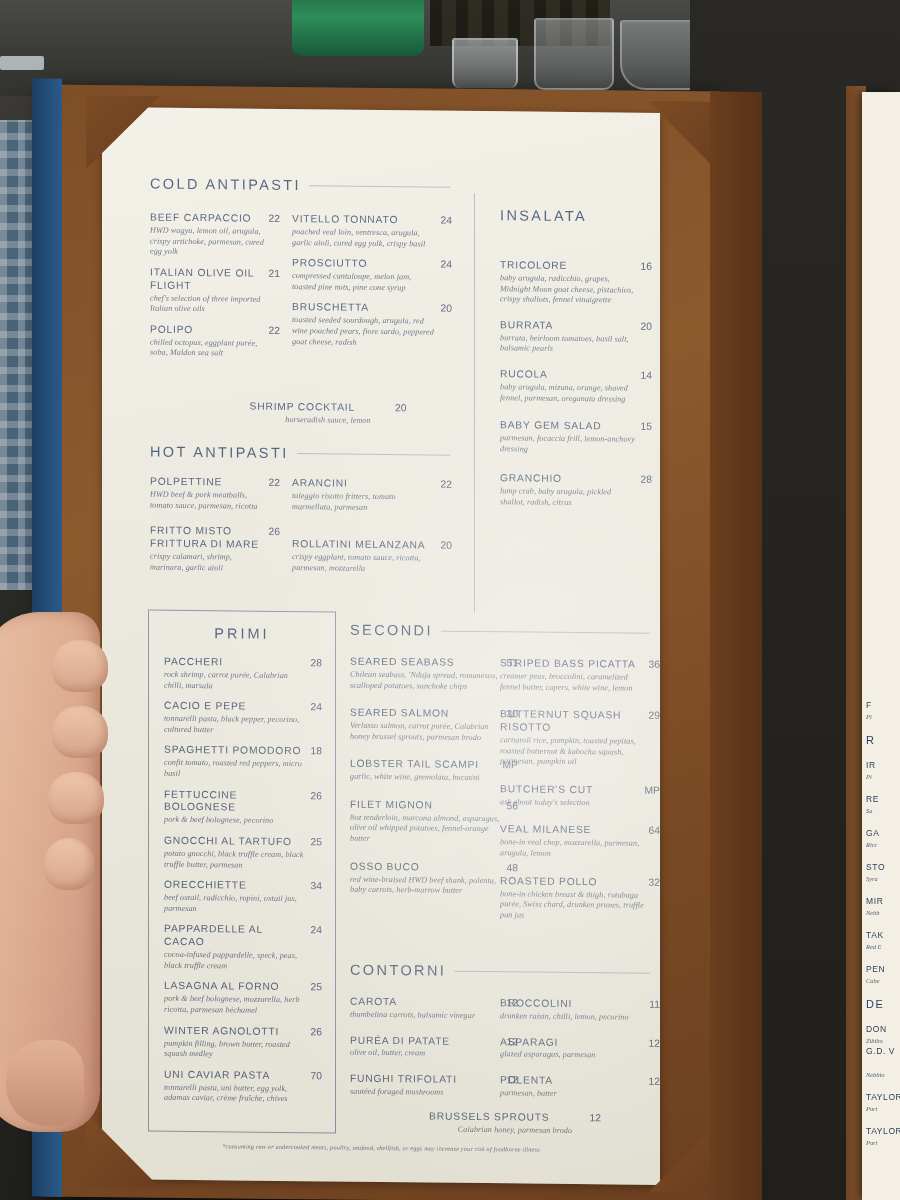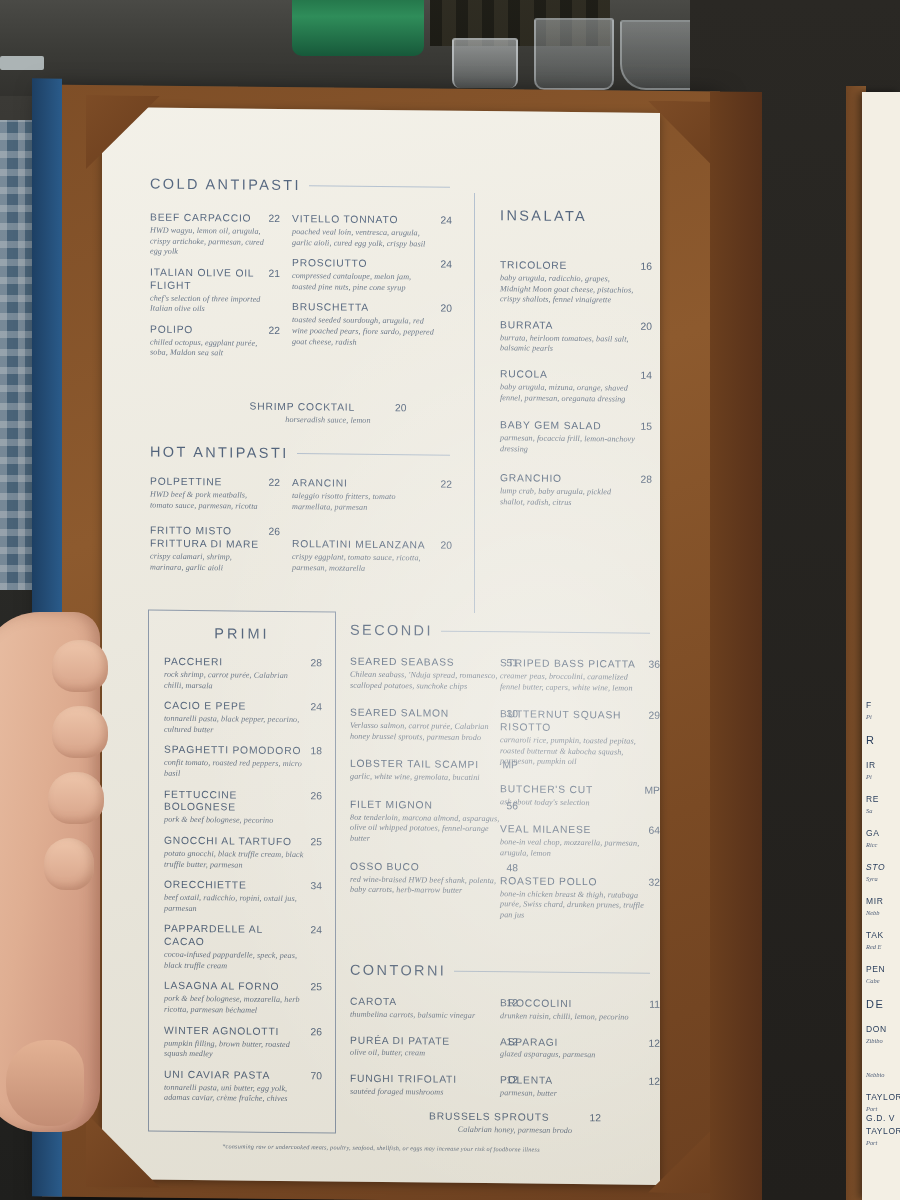--- a/index.html
+++ b/index.html
@@ -617,30 +617,30 @@
 <div id="edge-text">
     <div class="edge-line edge-n" style="top: 700px;">F</div>
     <div class="edge-line edge-d" style="top: 713px;">Pi</div>
     <div class="edge-line edge-h" style="top: 734px;">R</div>
     <div class="edge-line edge-n" style="top: 760px;">IR</div>
     <div class="edge-line edge-d" style="top: 773px;">Pi</div>
     <div class="edge-line edge-n" style="top: 794px;">RE</div>
     <div class="edge-line edge-d" style="top: 807px;">Sa</div>
     <div class="edge-line edge-n" style="top: 828px;">GA</div>
     <div class="edge-line edge-d" style="top: 841px;">Ricc</div>
-    <div class="edge-line edge-n" style="top: 862px; font-style: italic;">STO</div>
+    <div class="edge-line edge-n" style="top: 862px;">STO</div>
     <div class="edge-line edge-d" style="top: 875px;">Syra</div>
     <div class="edge-line edge-n" style="top: 896px;">MIR</div>
     <div class="edge-line edge-d" style="top: 909px;">Nebb</div>
     <div class="edge-line edge-n" style="top: 930px;">TAK</div>
     <div class="edge-line edge-d" style="top: 943px;">Red E</div>
     <div class="edge-line edge-n" style="top: 964px;">PEN</div>
     <div class="edge-line edge-d" style="top: 977px;">Cabe</div>
     <div class="edge-line edge-h" style="top: 998px;">DE</div>
     <div class="edge-line edge-n" style="top: 1024px;">DON</div>
     <div class="edge-line edge-d" style="top: 1037px;">Zibibo</div>
-    <div class="edge-line edge-n" style="top: 1113px;">G.D. V</div>
+    <div class="edge-line edge-n" style="top: 1046px;">G.D. V</div>
     <div class="edge-line edge-d" style="top: 1071px;">Nebbio</div>
     <div class="edge-line edge-n" style="top: 1092px;">TAYLOR</div>
     <div class="edge-line edge-d" style="top: 1105px;">Port</div>
     <div class="edge-line edge-n" style="top: 1126px;">TAYLOR</div>
     <div class="edge-line edge-d" style="top: 1139px;">Port</div>
   </div>
 
 </body></html>

